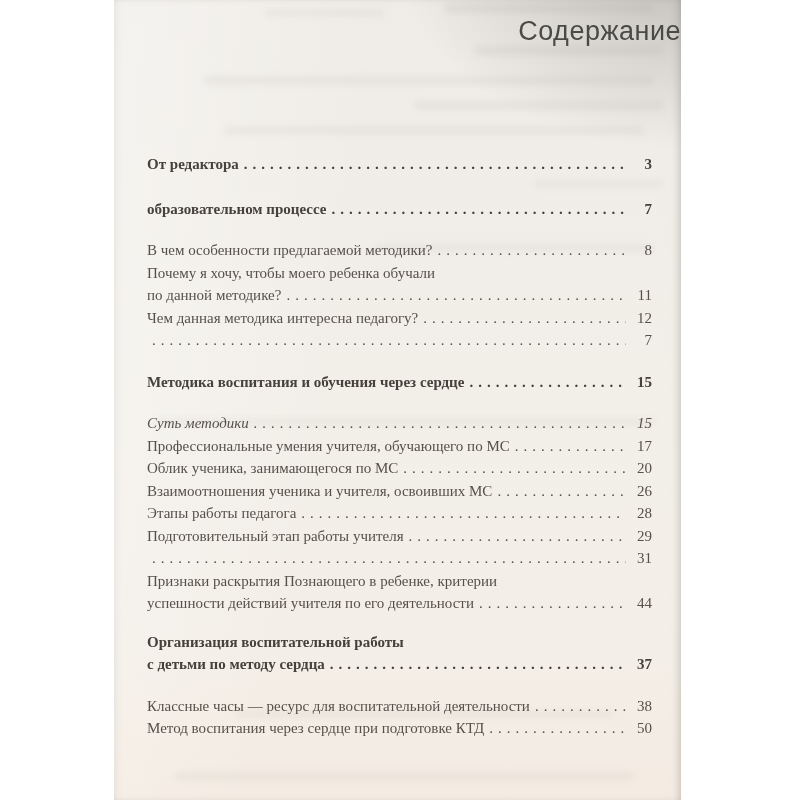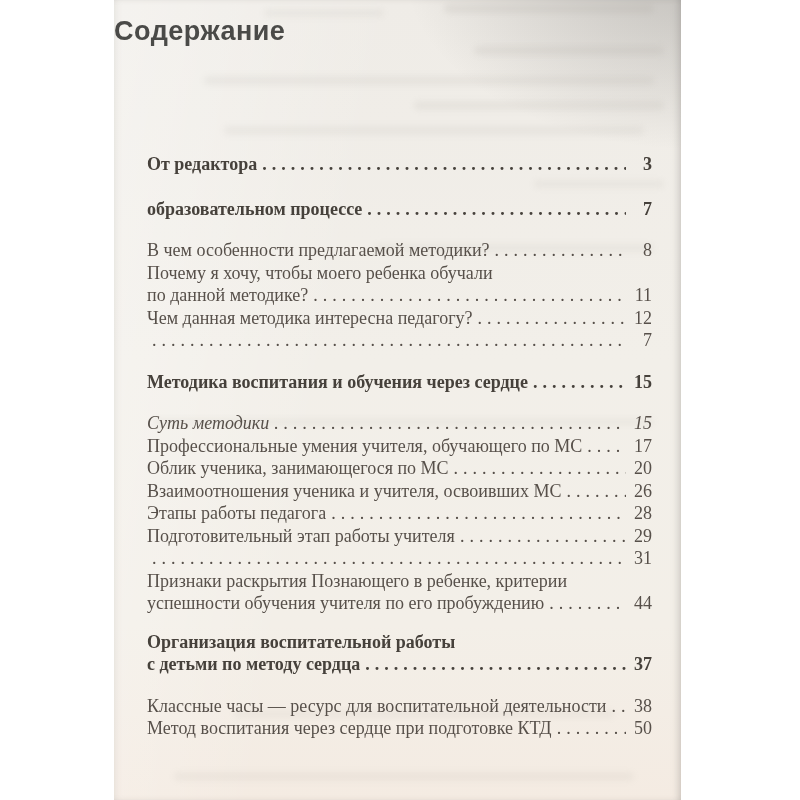--- a/index.html
+++ b/index.html
@@ -17,26 +17,26 @@
     background:
       radial-gradient(ellipse 420px 260px at 103% -4%, rgba(104,102,99,0.34), rgba(104,102,99,0) 70%),
       linear-gradient(100deg, rgba(255,255,255,0.35) 0%, rgba(255,255,255,0) 40%),
       linear-gradient(180deg, #efece7 0%, #f2efe9 45%, #f3efe8 78%, #f4ebe2 100%);
     box-shadow: inset -6px 0 9px -5px rgba(95,92,88,0.35),
                 inset 4px 0 8px -5px rgba(120,115,110,0.22);
   }
   .ghost{position:absolute;background:#a39e96;border-radius:5px;
          filter:blur(3px);pointer-events:none;}
   h1.page-title{
-    margin:0;position:absolute;left:0;right:0;top:16px;text-align:left;
-    font-family:"Liberation Sans", sans-serif;font-weight:700;font-size:27px;
+    margin:0;position:absolute;left:0;right:0;top:16px;text-align:right;
+    font-family:"Liberation Sans", sans-serif;font-weight:400;font-size:27px;
     color:var(--title);letter-spacing:0.5px;
   }
   .toc{position:absolute;left:33px;right:29px;top:153px;color:var(--ink);
-       font-size:18px;}
+       font-size:15px;}
   .block{margin-top:0;}
   .block:nth-child(2){margin-top:22px;}
   .block:nth-child(3){margin-top:19px;}
   .block:nth-child(7){margin-top:19px;}
   .block:nth-child(8){margin-top:19px;font-style:italic;}
   .block:nth-child(16){margin-top:16px;}
   .block:nth-child(17){margin-top:19px;}
   .block.section{font-weight:700;color:var(--ink-bold);}
   .line{display:flex;align-items:baseline;line-height:22.5px;white-space:nowrap;}
   .line .t{flex:0 0 auto;}
@@ -162,21 +162,21 @@
           <div class="line">
             <span class="dots">..........................................................................................</span>
             <span class="n">31</span>
           </div>
         </div>
         <div class="block entry">
           <div class="line">
             <span class="t">Признаки раскрытия Познающего в ребенке, критерии</span>
           </div>
           <div class="line">
-            <span class="t">успешности обучения учителя по его пробуждению</span>
+            <span class="t">успешности действий учителя по его деятельности</span>
             <span class="dots">..........................................................................................</span>
             <span class="n">44</span>
           </div>
         </div>
         <div class="block section">
           <div class="line">
             <span class="t">Организация воспитательной работы</span>
           </div>
           <div class="line">
             <span class="t">с детьми по методу сердца</span>

